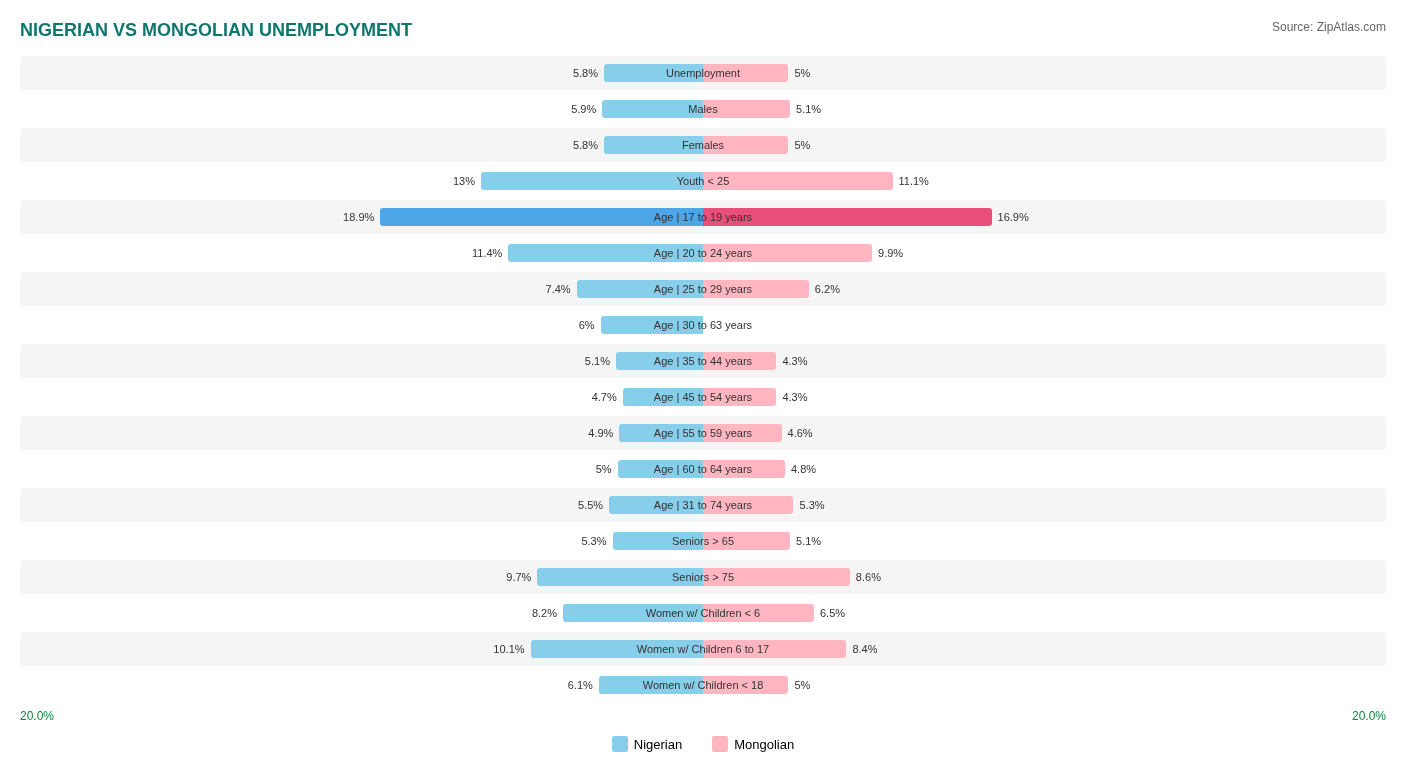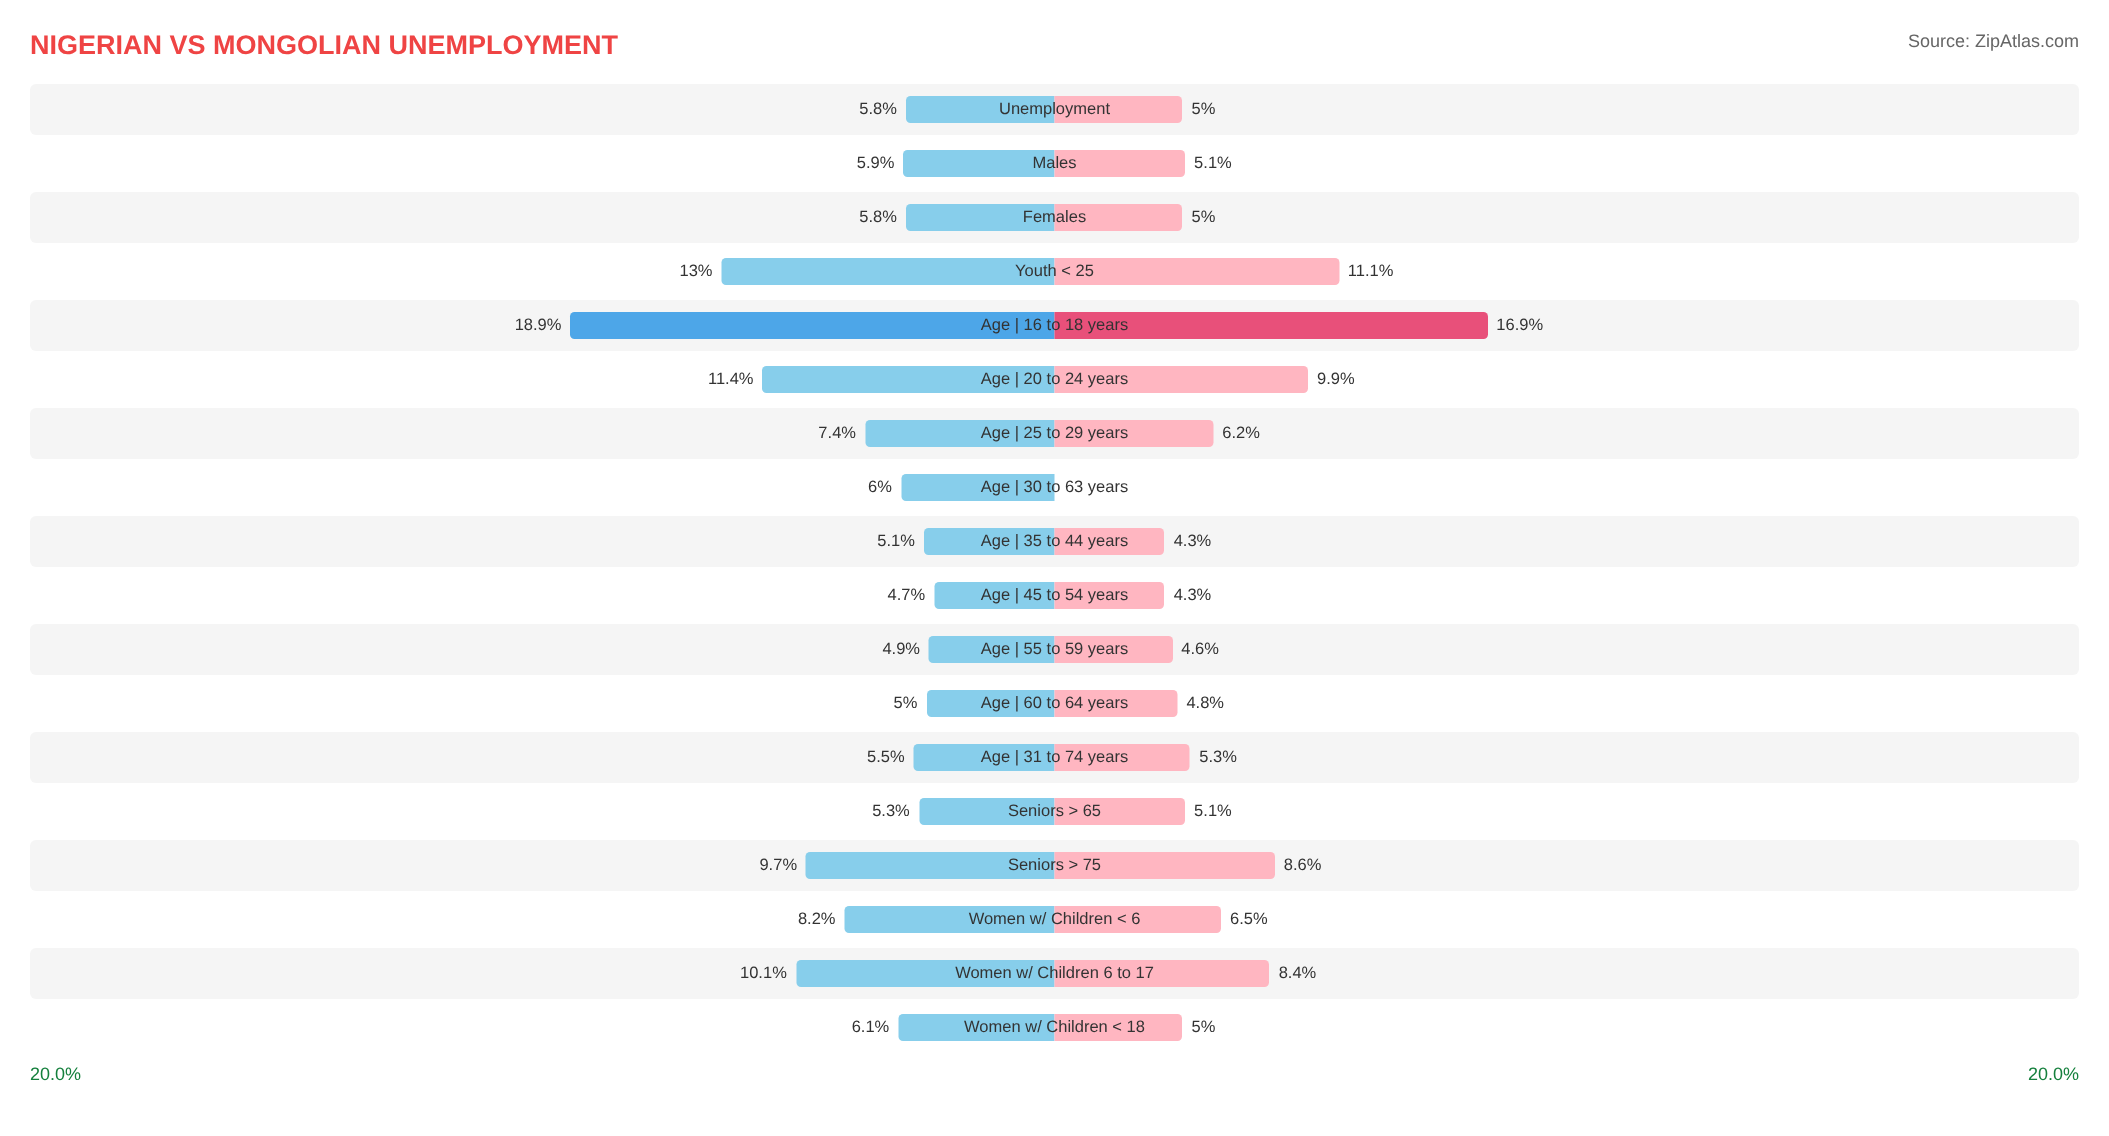--- a/index.html
+++ b/index.html
@@ -16,21 +16,21 @@
     }
     .chart-header {
       display: flex;
       justify-content: space-between;
       align-items: flex-start;
       margin-bottom: 15px;
     }
     .chart-title {
       font-size: 18px;
       font-weight: bold;
-      color: #ef4444;
+      color: #0f766e;
       text-transform: uppercase;
     }
     .chart-source {
       font-size: 12px;
       color: #666;
     }
     .row {
       display: flex;
       align-items: center;
       margin-bottom: 2px;
@@ -209,21 +209,21 @@
         <span class="val-right" style="left:27.750%; transform:translateX(6px);">11.1%</span>
       </div>
     </div>
   </div>
       <div class="row row-bg-even highlighted-row">
     <div class="bars-wrapper">
       <div class="left-section">
         <div class="bar-left" style="width:47.250%; background:#4da6e8;"></div>
         <span class="val-left" style="right:47.250%; transform:translateX(-6px);">18.9%</span>
       </div>
-      <span class="center-label">Age | 16 to 18 years</span>
+      <span class="center-label">Age | 17 to 19 years</span>
       <div class="right-section">
         <div class="bar-right" style="width:42.250%; background:#e8507a;"></div>
         <span class="val-right" style="left:42.250%; transform:translateX(6px);">16.9%</span>
       </div>
     </div>
   </div>
       <div class="row row-bg-odd">
     <div class="bars-wrapper">
       <div class="left-section">
         <div class="bar-left" style="width:28.500%; background:#87CEEB;"></div>
@@ -388,13 +388,23 @@
       </div>
     </div>
   </div>
     </div>
 
   <div class="axis-labels">
     <span>20.0%</span>
     <span>20.0%</span>
   </div>
 
+  <div class="legend">
+    <div class="legend-item">
+      <div class="legend-box" style="background:#87CEEB;"></div>
+      <span>Nigerian</span>
+    </div>
+    <div class="legend-item">
+      <div class="legend-box" style="background:#FFB6C1;"></div>
+      <span>Mongolian</span>
+    </div>
+  </div>
 </div>
 
 </body></html>

